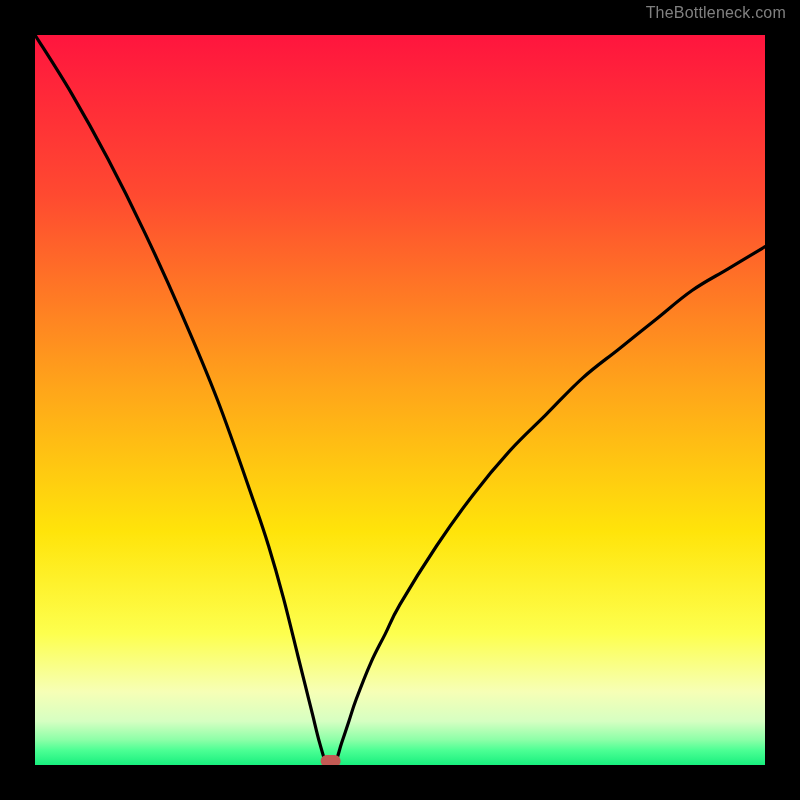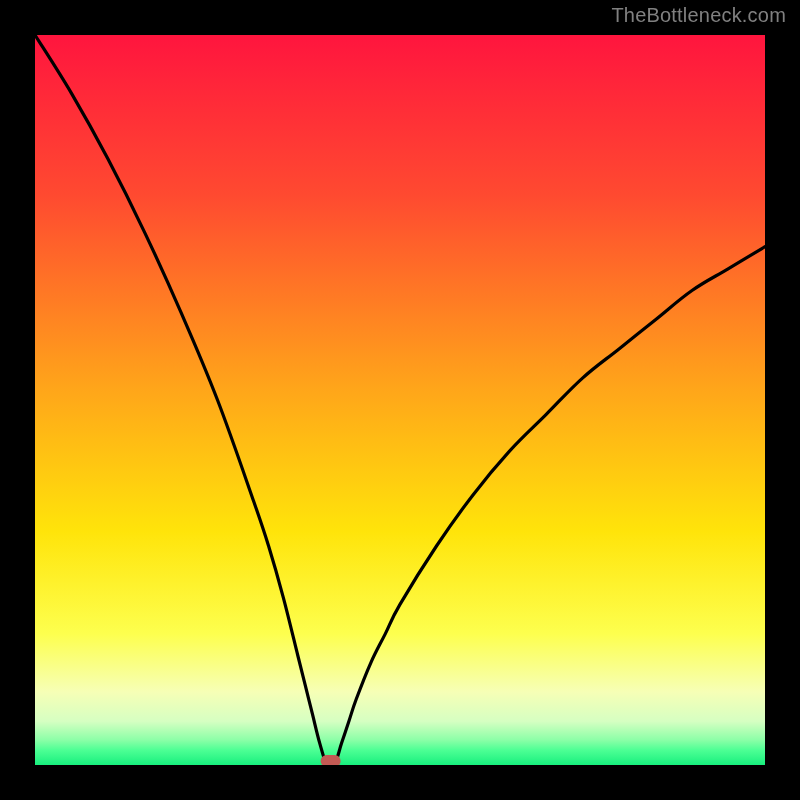--- a/index.html
+++ b/index.html
@@ -23,21 +23,21 @@
     top: 35px;
     width: 730px;
     height: 730px;
     overflow: visible;
   }
   .watermark {
     position: absolute;
     top: 4px;
     right: 14px;
     color: #808080;
-    font-size: 20px;
+    font-size: 16px;
     font-weight: 400;
     letter-spacing: 0.2px;
     white-space: nowrap;
   }
   svg { display: block; }
 </style>
 </head>
 <body>
 
 <div class="frame">

